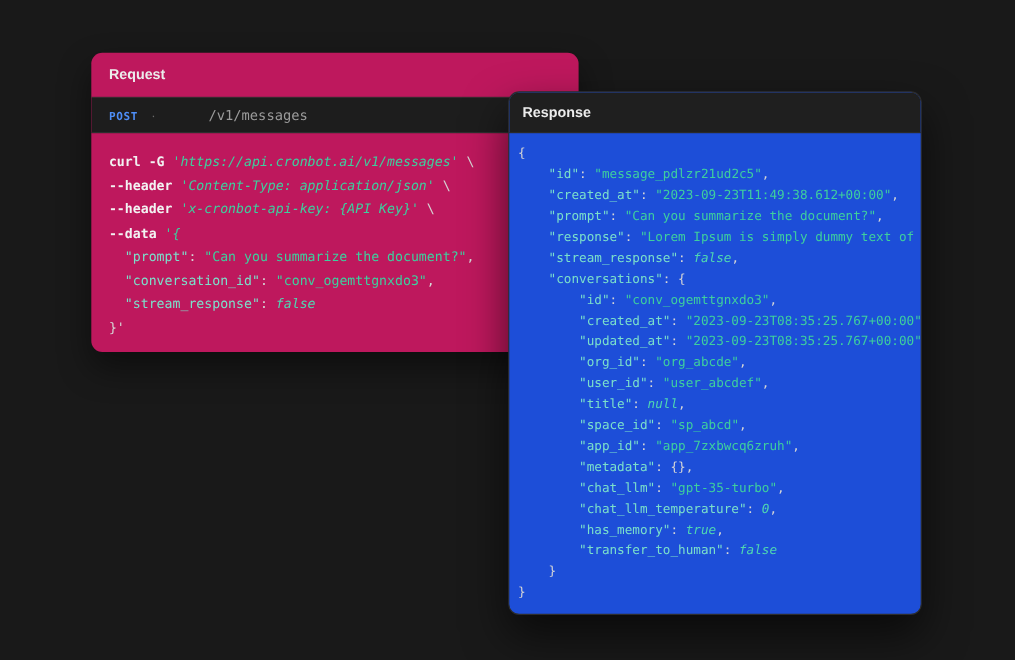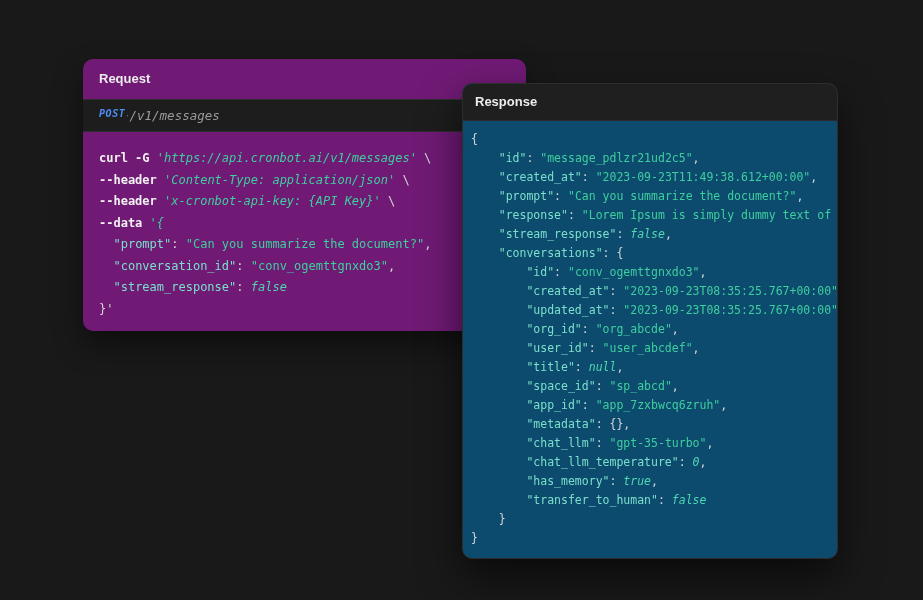--- a/index.html
+++ b/index.html
@@ -9,30 +9,30 @@
     font-family: "Liberation Sans", sans-serif;
     position: relative;
     overflow: hidden;
   }
   .panel {
     position: absolute;
     border-radius: 10px;
     overflow: hidden;
   }
   .request-panel {
-    left: 83px; top: 59px;
+    left: 83px; top: 48px;
     width: 443px; height: 272px;
-    background: #701a75;
+    background: #be185d;
     box-shadow: 0 14px 30px rgba(0,0,0,0.45);
     z-index: 1;
   }
   .response-panel {
     left: 462px; top: 83px;
     width: 376px; height: 476px;
-    background: #0c4a6e;
+    background: #1d4ed8;
     border: 1px solid #2d2d2d;
     box-shadow: 0 18px 40px rgba(0,0,0,0.6);
     z-index: 2;
   }
   .panel-header {
     padding: 12px 16px;
     border-bottom: 1px solid #2e2e2e;
   }
   .response-panel .panel-header {
     background: #1f1f1f;
@@ -40,39 +40,39 @@
     padding: 10px 12px;
   }
   .panel-title {
     font-size: 13px;
     font-weight: 700;
     color: #ececec;
     line-height: 16px;
   }
   .endpoint-row {
     display: flex;
-    align-items: flex-start;
-    gap: 0;
+    align-items: flex-end;
+    gap: 12px;
     padding: 8px 16px;
     background: #1d1d1d;
     border-bottom: 1px solid #2e2e2e;
-    font-style: italic;
   }
   .method {
     color: #4e8ef7;
     font-size: 10px;
     font-weight: 700;
     letter-spacing: 0.6px;
     font-family: "DejaVu Sans Mono", monospace;
   }
   .sep { color: #6b6b6b; font-size: 12px; }
   .path {
     color: #9b9b9b;
     font-size: 12.5px;
     font-family: "DejaVu Sans Mono", monospace;
+    margin-left: 36px;
   }
   .code {
     font-family: "DejaVu Sans Mono", monospace;
     display: block;
   }
   .request-code {
     padding: 16px 16px 12px 16px;
     font-size: 12px;
     line-height: 21.5px;
   }

